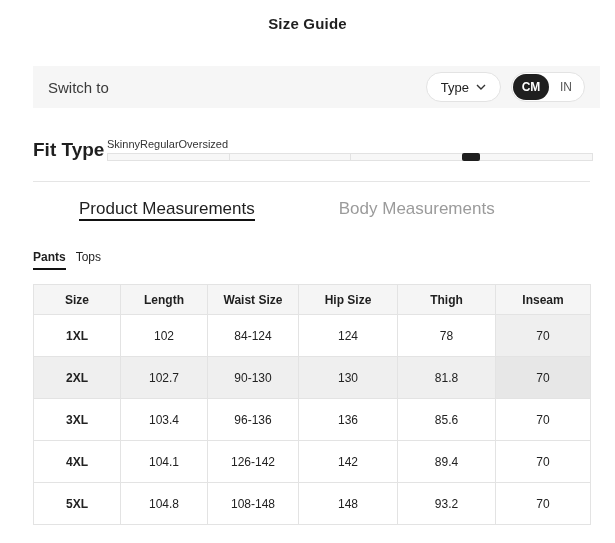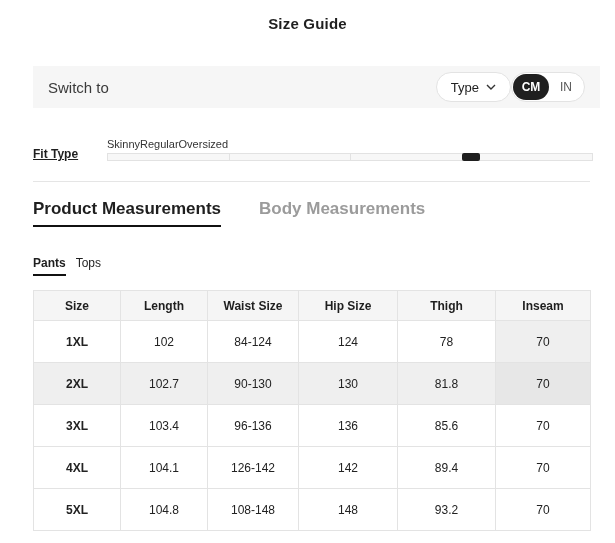--- a/index.html
+++ b/index.html
@@ -5,44 +5,44 @@
   * { margin:0; padding:0; box-sizing:border-box; }
   html,body { width:615px; height:543px; background:#fff; overflow:hidden;
     font-family:"Liberation Sans", sans-serif; color:#222; }
 
   .page-title { margin-top:15px; text-align:center; font-size:15px; font-weight:bold; color:#1f1f1f; letter-spacing:.2px; }
 
   
   .switch-bar { margin:34px 0 0 33px; width:567px; height:42px; background:#f6f6f6;
     display:flex; align-items:center; padding:0 15px; }
   .switch-label { font-size:15px; color:#3a3a3a; }
-  .switch-controls { margin-left:auto; display:flex; align-items:center; gap:0; }
+  .switch-controls { margin-left:auto; display:flex; align-items:center; gap:10px; }
   .type-btn { height:30px; padding:0 14px; background:#fff; border:1px solid #e3e3e3;
     border-radius:15px; display:flex; align-items:center; gap:7px; font-size:13px; color:#222; cursor:pointer; }
   .unit-toggle { height:30px; background:#fff; border:1px solid #e3e3e3; border-radius:15px;
     display:flex; align-items:center; padding:1px; }
   .unit-cm { min-width:36px; height:26px; border-radius:13px; background:#1f1f1f; color:#fff;
     font-size:12px; font-weight:bold; display:flex; align-items:center; justify-content:center; cursor:pointer; }
   .unit-in { padding:0 11px; font-size:12px; color:#555; cursor:pointer; }
 
   
   .fit-row { margin:30px 0 0 33px; width:560px; display:flex; align-items:flex-end; }
-  .fit-label { width:74px; font-size:12px; font-weight:bold; color:#1f1f1f; padding-bottom:0px;text-decoration:underline; }
+  .fit-label { width:74px; font-size:19px; font-weight:bold; color:#1f1f1f; padding-bottom:0px; }
   .fit-slider { flex:1; }
   .fit-scale-labels { display:flex; justify-content:flex-start; font-size:11px; color:#333; margin-bottom:3px; }
   .fit-track { position:relative; height:8px; background:#f7f7f7; border:1px solid #e2e2e2; }
   .fit-tick { position:absolute; top:0; bottom:0; width:1px; background:#e2e2e2; }
   .fit-marker { position:absolute; top:-1px; width:18px; height:8px; background:#1f1f1f;
     border-radius:2px; transform:translateX(-50%); }
 
   .divider { margin:20px 0 0 33px; width:557px; border-top:1px solid #e5e5e5; }
 
   
   .tabs { margin:17px 0 0 33px; display:flex; gap:38px; }
-  .tab { font-size:17px; font-weight:bold; padding-bottom:6px; cursor:pointer; }
+  .tab { font-size:17px; font-weight:normal; padding-bottom:0; cursor:pointer;margin-left:46px; }
   .tab.active { color:#1f1f1f; border-bottom:2px solid #111; }
   .tab.inactive { color:#9b9b9b; }
 
   
   .subtabs { margin:29px 0 0 33px; display:flex; gap:10px; }
   .subtab { font-size:12px; padding-bottom:4px; cursor:pointer; color:#1f1f1f; }
   .subtab.active { font-weight:bold; border-bottom:2px solid #111; }
 
   
   .size-table { margin:14px 0 8px 33px; width:557px; border-collapse:collapse; table-layout:fixed; }

